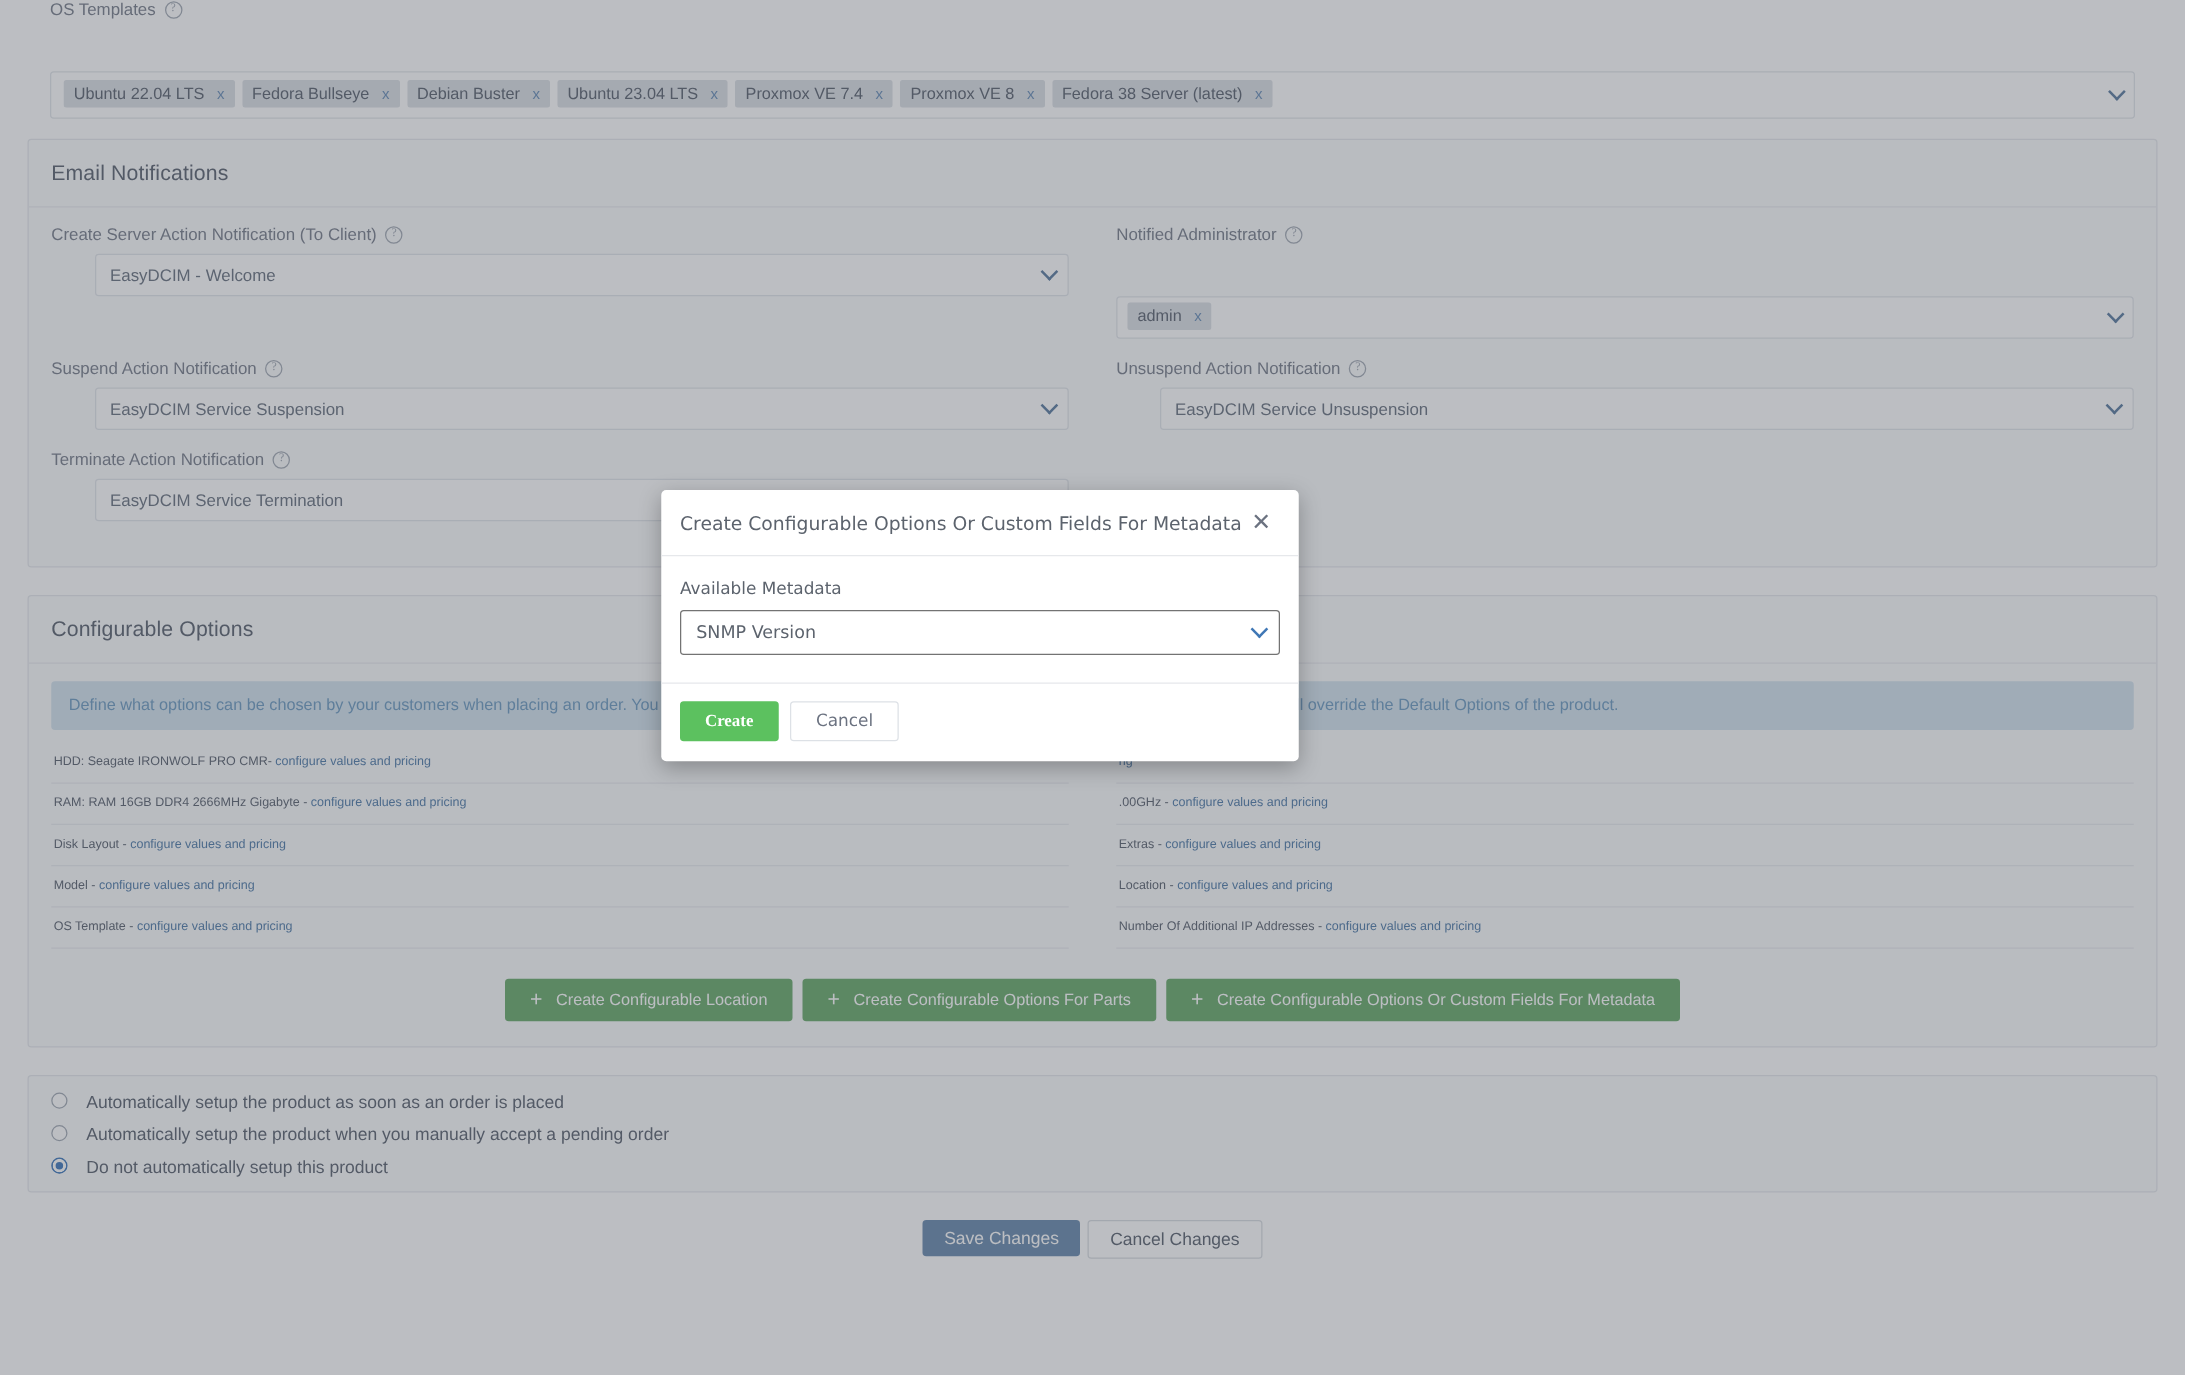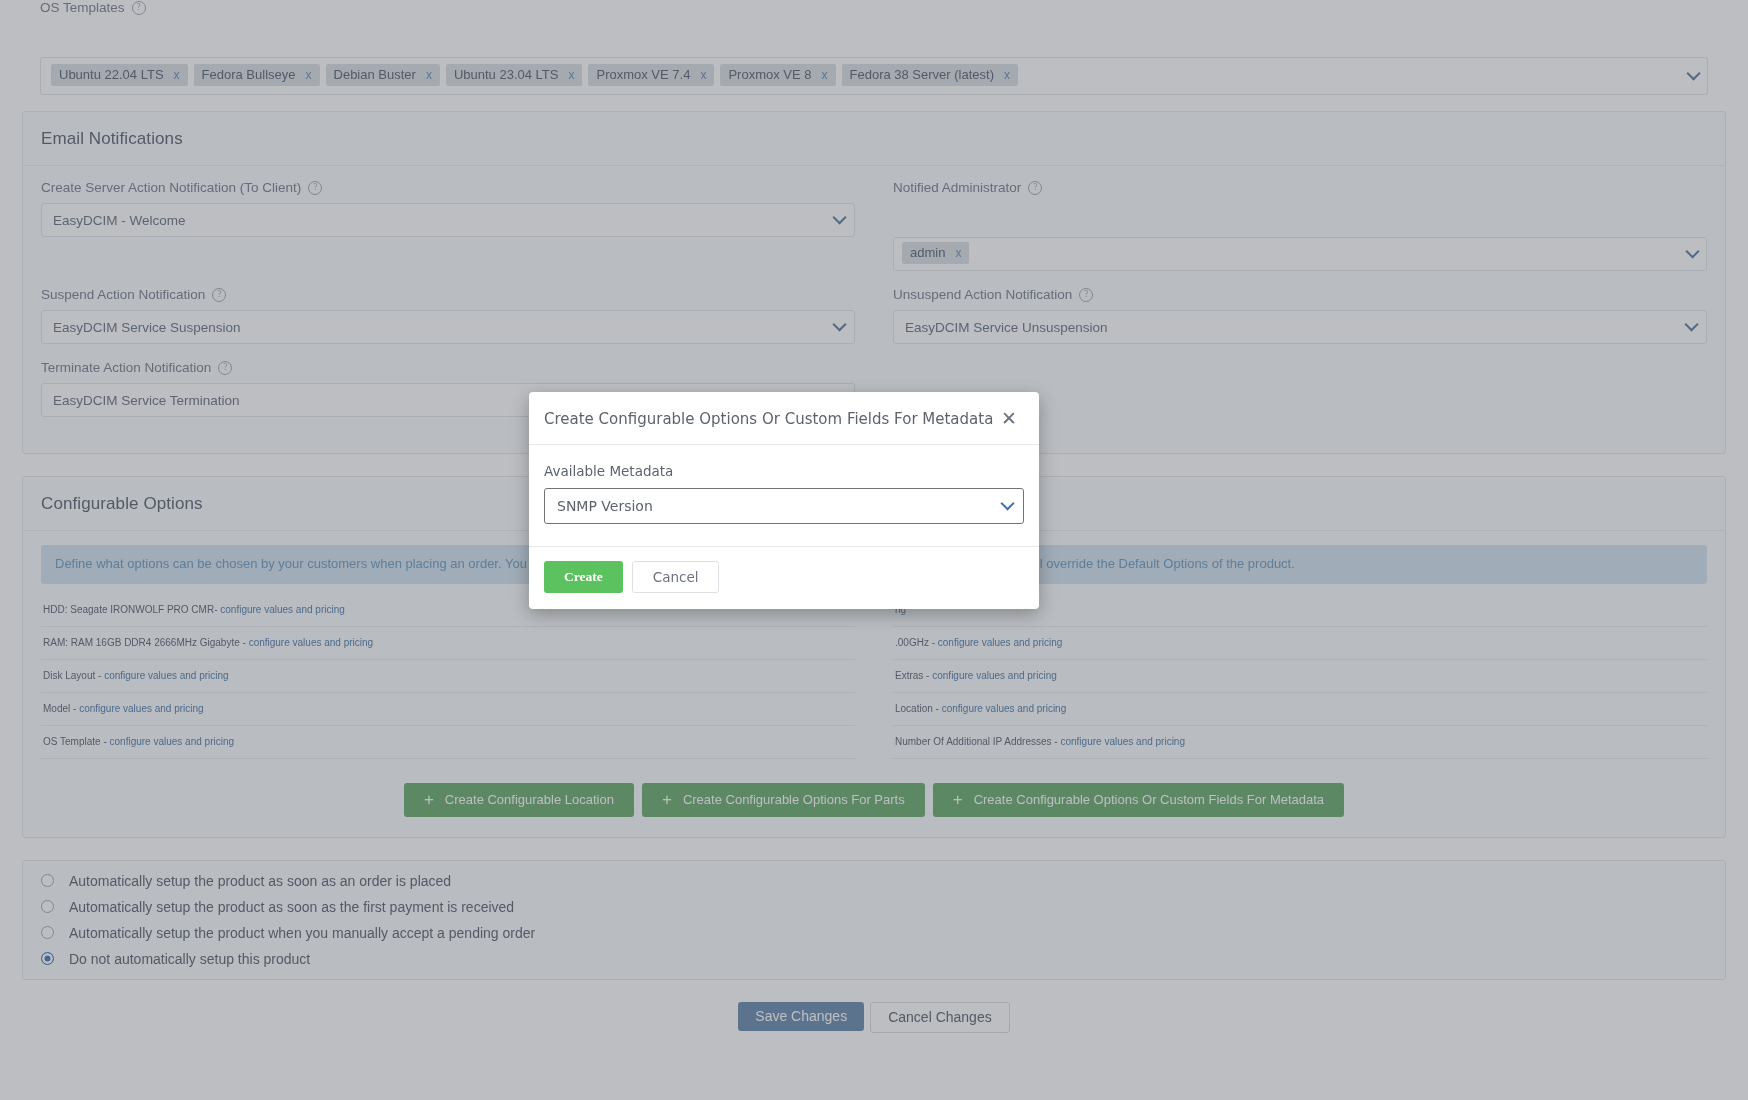--- a/index.html
+++ b/index.html
@@ -55,21 +55,21 @@
     position: absolute; right: 12px; top: 50%; transform: translateY(-50%);
     width: 10px; height: 10px; border-right: 2px solid #4a6e96; border-bottom: 2px solid #4a6e96;
     transform-origin: center; rotate: 45deg; margin-top: -4px;
   }
 
   .grid2 { display: grid; grid-template-columns: 1fr 1fr; column-gap: 38px; }
   .form-group { margin-bottom: 16px; }
   .select-box {
     background: #fff; border: 1px solid #dfe3e8; border-radius: 3px;
     height: 34px; display: flex; align-items: center; padding: 0 34px 0 11px;
-    font-size: 13.5px; color: #5b6574; position: relative;
+    font-size: 13.5px; color: #5b6574; position: relative; margin-left: 35px;
   }
   .select-box .caret-down { right: 13px; }
 
   .alert-info {
     background: #cfe0ec; color: #5f91bb; border-radius: 3px;
     font-size: 13px; padding: 11px 14px; line-height: 1.3;
     margin-bottom: 10px; white-space: nowrap; overflow: hidden;
   }
   .opt-grid { display: grid; grid-template-columns: 1fr 1fr; column-gap: 38px; }
   .opt-row {
@@ -333,24 +333,20 @@
       </div>
     </div>
 
     <div class="radio-panel">
       <label class="radio-row">
         <span class="radio"></span>
         <span>Automatically setup the product as soon as an order is placed</span>
       </label>
       <label class="radio-row">
         <span class="radio"></span>
-        <span>Automatically setup the product as soon as the first payment is received</span>
-      </label>
-      <label class="radio-row">
-        <span class="radio"></span>
         <span>Automatically setup the product when you manually accept a pending order</span>
       </label>
       <label class="radio-row">
         <span class="radio checked"></span>
         <span>Do not automatically setup this product</span>
       </label>
     </div>
 
     <div class="save-row">
       <button class="btn-save">Save Changes</button>

